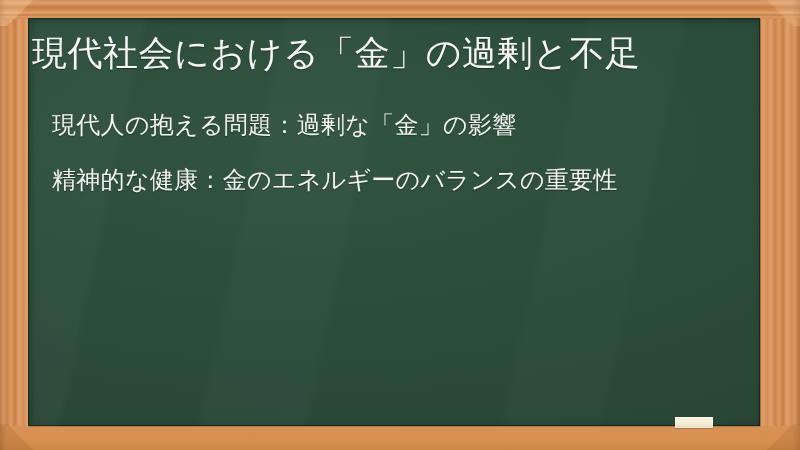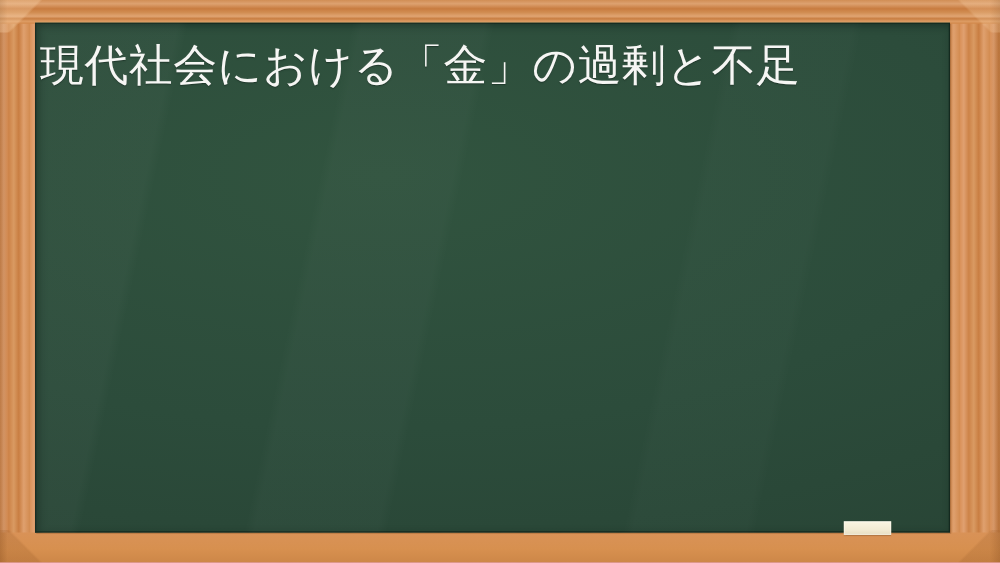--- a/index.html
+++ b/index.html
@@ -8,21 +8,21 @@
     padding: 0;
     background: #ffffff;
   }
 
   #slide {
     position: relative;
     width: 800px;
     height: 450px;
     overflow: hidden;
     font-family: "DejaVu Sans", "Liberation Sans", sans-serif;
-    background: #b91c1c;
+    background: #22c55e;
     user-select: none;
   }
 
   
   .frame {
     position: absolute;
     inset: 0;
     background:
       repeating-linear-gradient(
         90deg,
@@ -193,20 +193,22 @@
   <div class="miter tr"></div>
   <div class="miter bl"></div>
   <div class="miter br"></div>
 
   <div class="board">
     <div class="board-inner">
 
       <div class="slide-title">現代社会における「金」の過剰と不足</div>
 
       <ul class="bullet-list">
+        <li class="bullet-item">現代人の抱える問題：過剰な「金」の影響</li>
+        <li class="bullet-item">精神的な健康：金のエネルギーのバランスの重要性</li>
       </ul>
 
     </div>
   </div>
 
   <div class="chalk-stick"></div>
 
 </div>
 
 </body></html>

